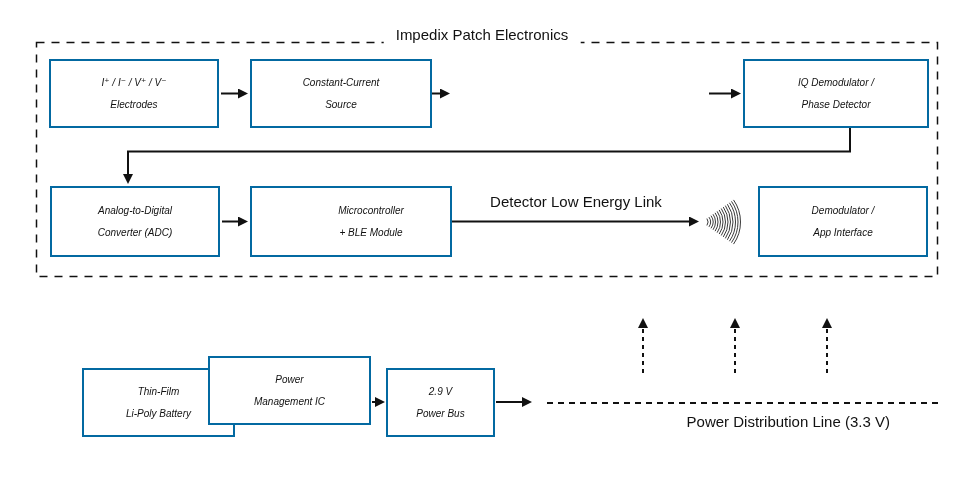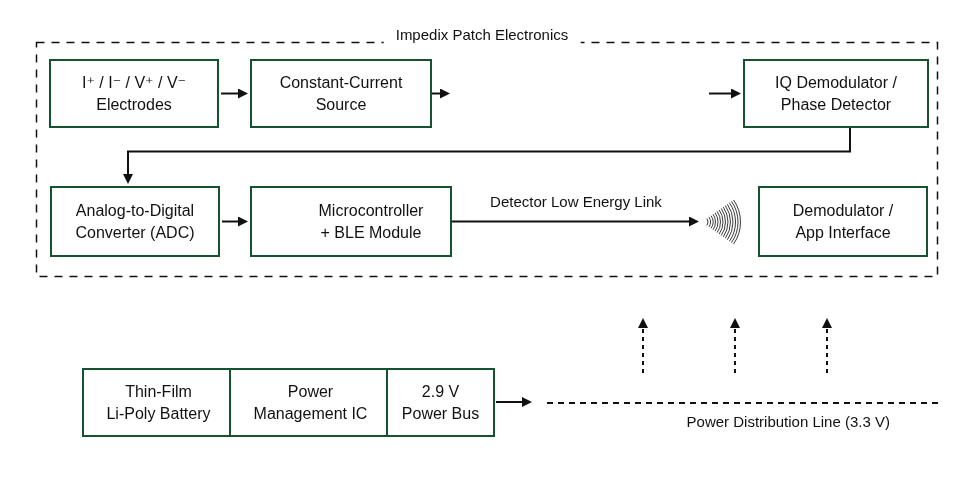--- a/index.html
+++ b/index.html
@@ -19,31 +19,32 @@
   svg.overlay {
     position: absolute;
     left: 0; top: 0;
     width: 964px; height: 483px;
     z-index: 1;
     pointer-events: none;
   }
   .box {
     position: absolute;
     box-sizing: border-box;
-    border: 2px solid #14532d;
+    border: 2px solid #0369a1;
     background: #ffffff;
     display: flex;
     align-items: center;
     justify-content: center;
     text-align: center;
-    font-size: 16px;
+    font-size: 10px;
     line-height: 22px;
     white-space: pre-line;
     z-index: 2;
     color: #111111;
+    font-style: italic;
   }
   .diagram-title {
     position: absolute;
     left: 482px;
     top: 25px;
     transform: translateX(-50%);
     background: #ffffff;
     padding: 0 12px;
     font-size: 15px;
     line-height: 20px;
@@ -62,21 +63,21 @@
   }
   
   .b-electrodes { left: 49px;  top: 59px;  width: 170px; height: 69px; }
   .b-ccs        { left: 250px; top: 59px;  width: 182px; height: 69px; }
   .b-tia        { left: 452px; top: 59px;  width: 255px; height: 69px; }
   .b-iq         { left: 743px; top: 59px;  width: 186px; height: 69px; }
   .b-adc        { left: 50px;  top: 186px; width: 170px; height: 71px; }
   .b-mcu        { left: 250px; top: 186px; width: 202px; height: 71px; padding-left: 40px; }
   .b-phone      { left: 758px; top: 186px; width: 170px; height: 71px; }
   .b-battery    { left: 40px;  top: 368px; width: 153px; height: 69px; margin-left: 42px; }
-  .b-pmic       { left: 208px; top: 368px; width: 163px; height: 69px; margin-left: 21px; }
+  .b-pmic       { left: 208px; top: 356px; width: 163px; height: 69px; }
   .b-bus        { left: 386px; top: 368px; width: 109px; height: 69px; }
   .l-ble   { left: 426px; top: 193px; width: 300px; }
   .l-power { left: 590px; top: 413px; width: 300px; text-align: right; }
 </style>
 </head>
 <body>
 
 <div class="canvas">
 
   <svg class="overlay" viewBox="0 0 964 483" xmlns="http://www.w3.org/2000/svg">

